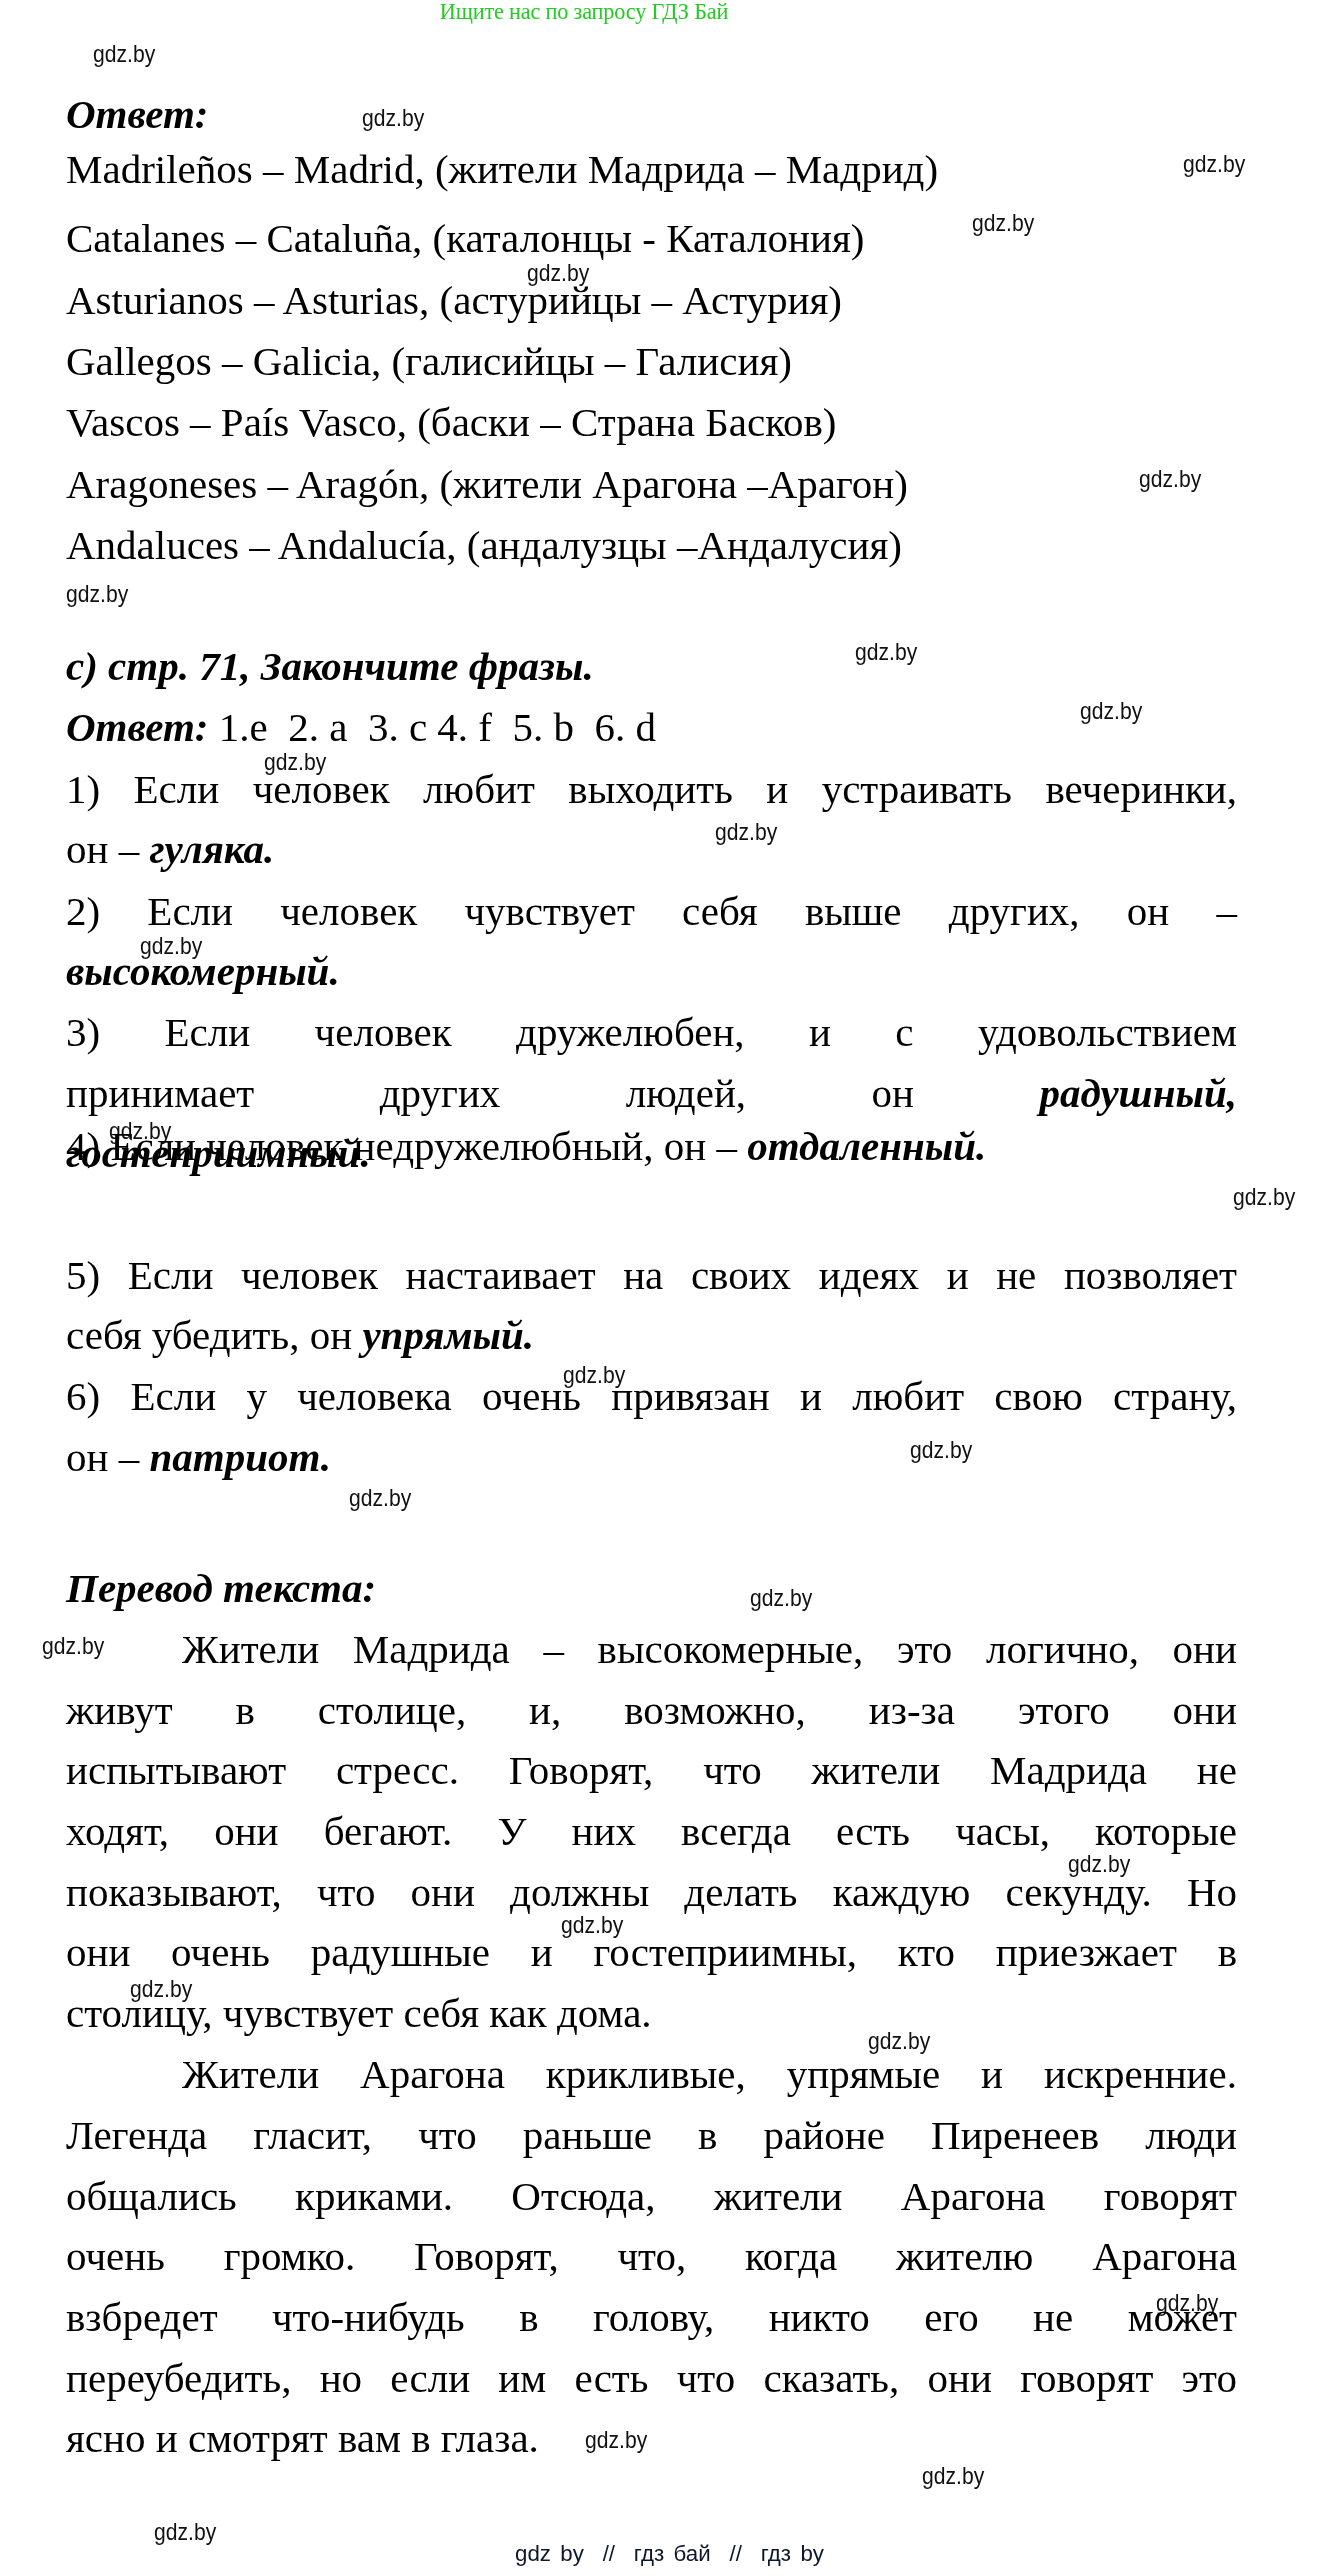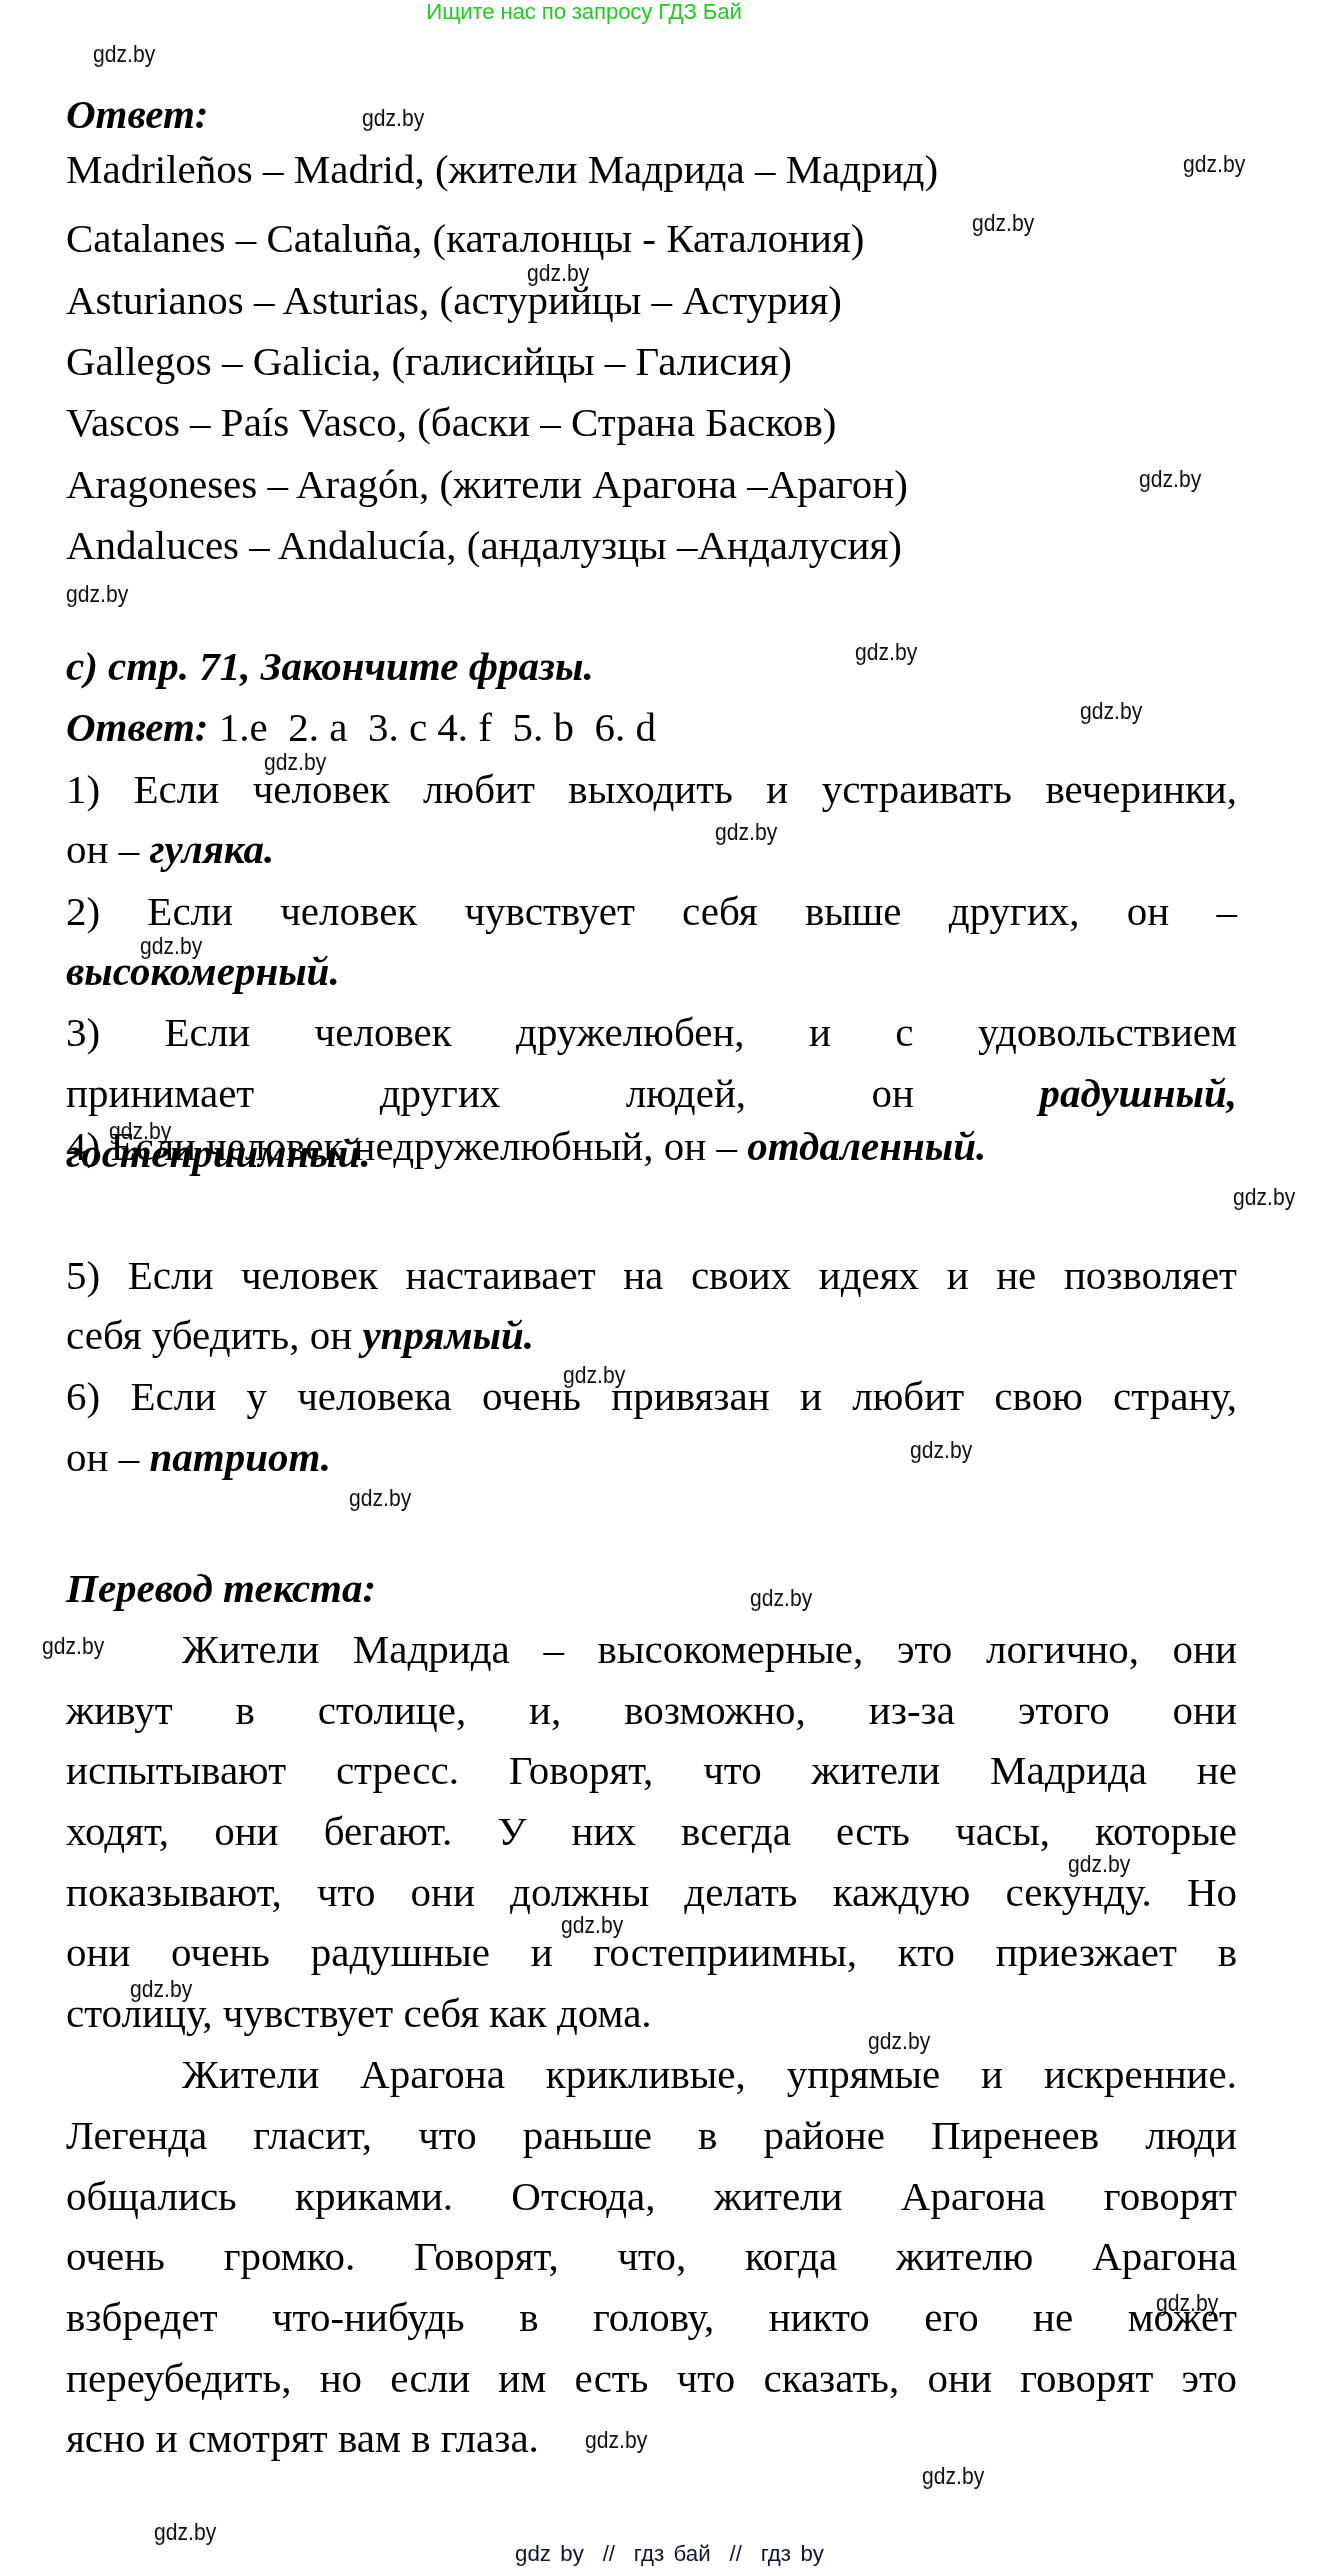--- a/index.html
+++ b/index.html
@@ -1,19 +1,19 @@
 <!DOCTYPE html>
 <html style="font-size:12.8px"><head>
 <meta charset="utf-8">
 <style>
   html, body { margin: 0; padding: 0; background: #ffffff; }
   body { width: 1339px; height: 2576px; position: relative; overflow: hidden; }
   .top-banner {
     position: absolute; left: 0; top: 0; width: 1168px; height: 27px;
-    text-align: center; font-family: Liberation Sans, sans-serif;
+    text-align: center; font-family: Liberation Serif, serif;
     font-size: 22.3px; line-height: 24px; color: #22cc22; letter-spacing: -0.2px;
   }
   .wm {
     position: absolute; font-family: "Liberation Sans", sans-serif;
     font-size: 24px; color: #111111; transform: scaleX(0.88); transform-origin: left top;
     line-height: 27px; white-space: nowrap;
   }
   .line {
     position: absolute; left: 66px; width: 1171px;
     font-family: "Liberation Serif", serif; font-size: 41px; color: #000;

